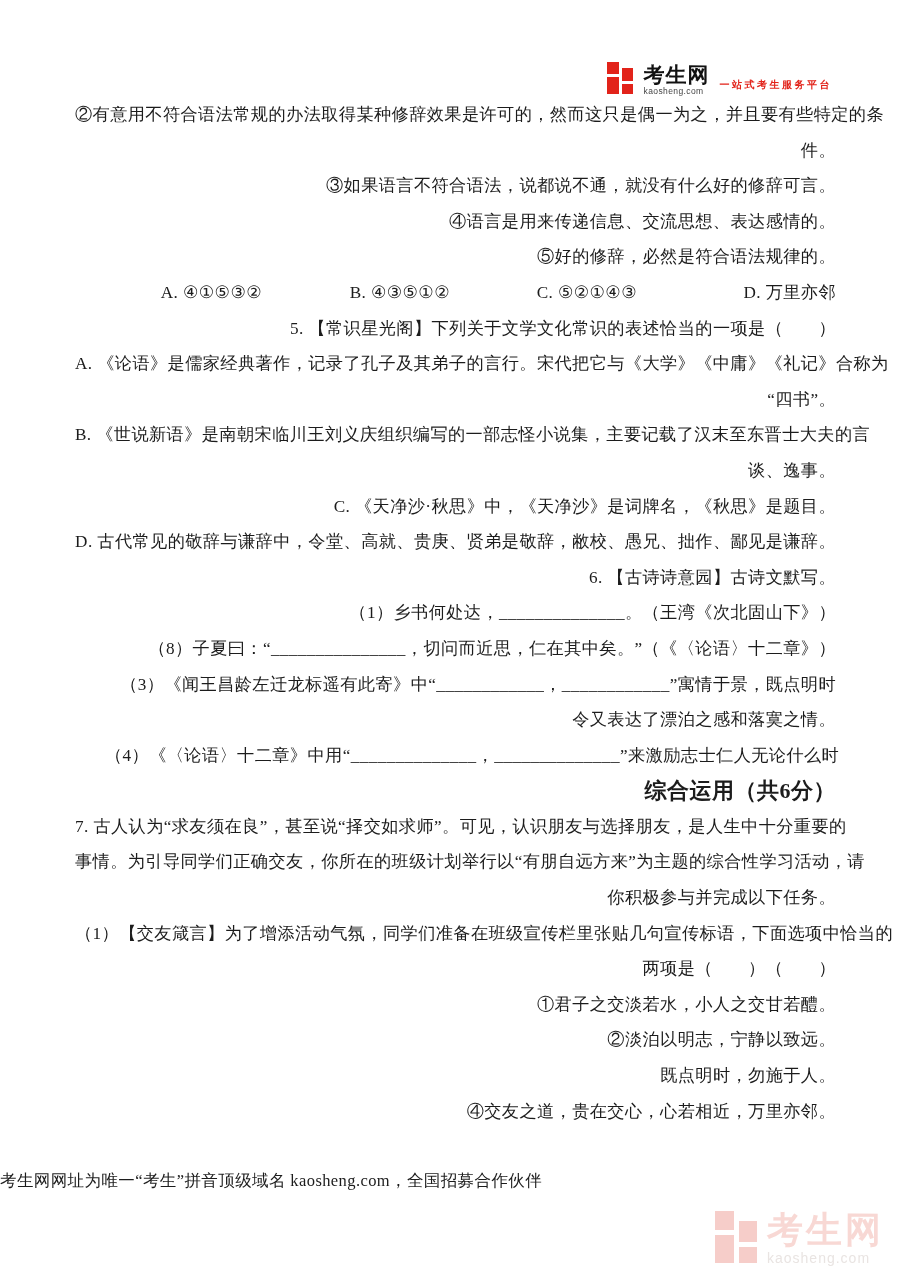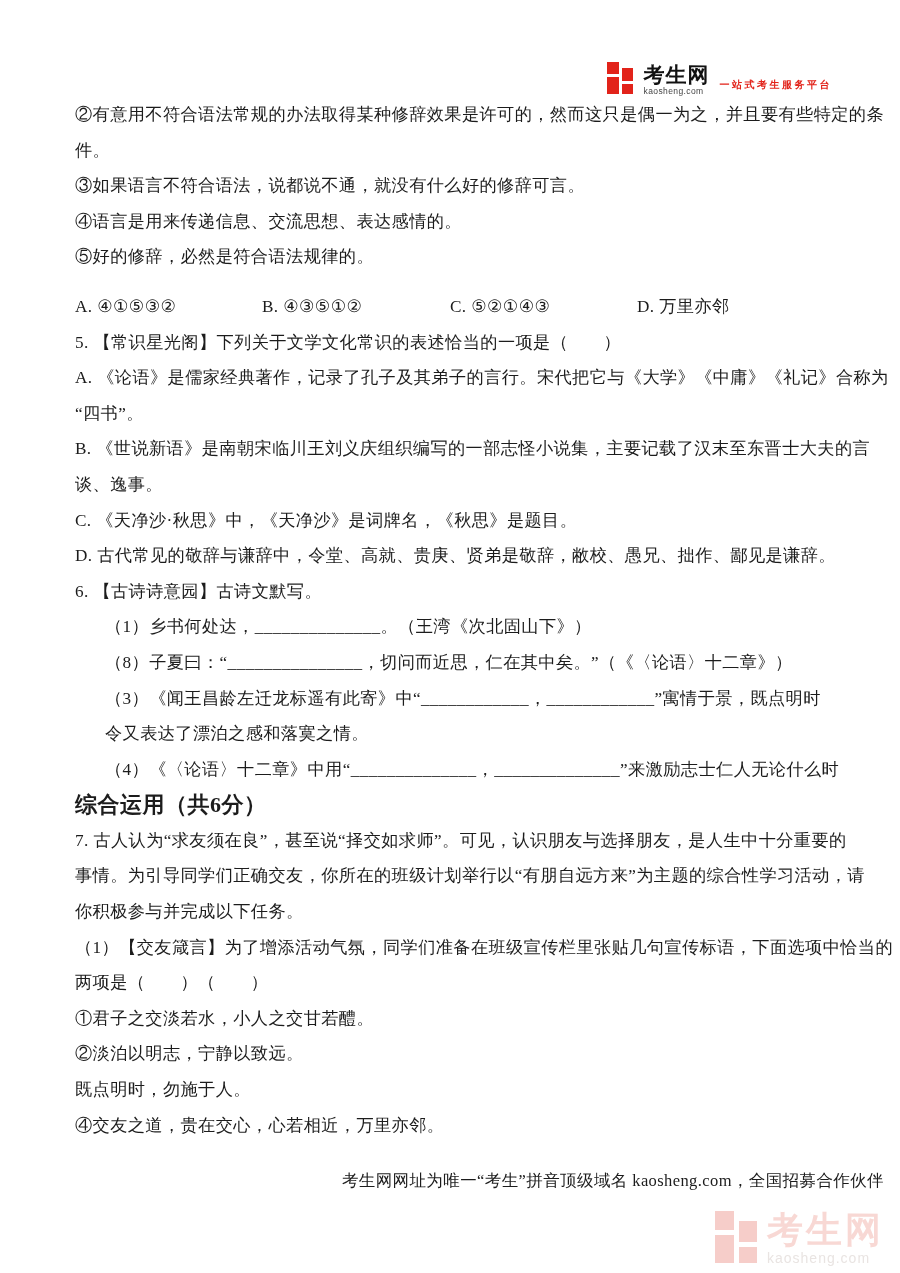--- a/index.html
+++ b/index.html
@@ -35,42 +35,41 @@
   }
   .brand-tagline{
     font-family:"Liberation Sans","DejaVu Sans",sans-serif;
     font-size:10px;font-weight:700;color:#e2231a;
     letter-spacing:2.5px;padding-bottom:3px;white-space:nowrap;
   }
 
   
   .doc{
     position:absolute;left:75px;right:64px;top:97px;
-    font-size:17.2px;letter-spacing:.4px;
+    font-size:17.2px;letter-spacing:.4px;text-align:right;
   }
   .line{
     height:35.6px;line-height:35.6px;
     white-space:nowrap;overflow:visible;
   }
   .line.indent{padding-left:30px;}
   .line.heading{
     font-family:Liberation Serif, serif;
     font-weight:700;font-size:22px;letter-spacing:.5px;
   }
   .opts{
     height:35.6px;line-height:35.6px;
     display:grid;grid-template-columns:187px 188px 187px auto;
     white-space:nowrap;
-    margin-top:14px;
   }
 
   
   .footer{
-    position:absolute;left:0;right:16px;top:1170px;
-    text-align:right;font-size:16.5px;color:#1c1c1c;letter-spacing:.4px;
+    position:absolute;left:0;right:0;top:1170px;
+    text-align:left;font-size:16.5px;color:#1c1c1c;letter-spacing:.4px;
   }
 
   
   .watermark{
     position:absolute;right:16px;bottom:8px;
     display:flex;align-items:center;gap:8px;
     pointer-events:none;
   }
   .wicon{position:relative;width:44px;height:54px;}
   .wicon i{position:absolute;background:#f6cdc9;display:block;}

